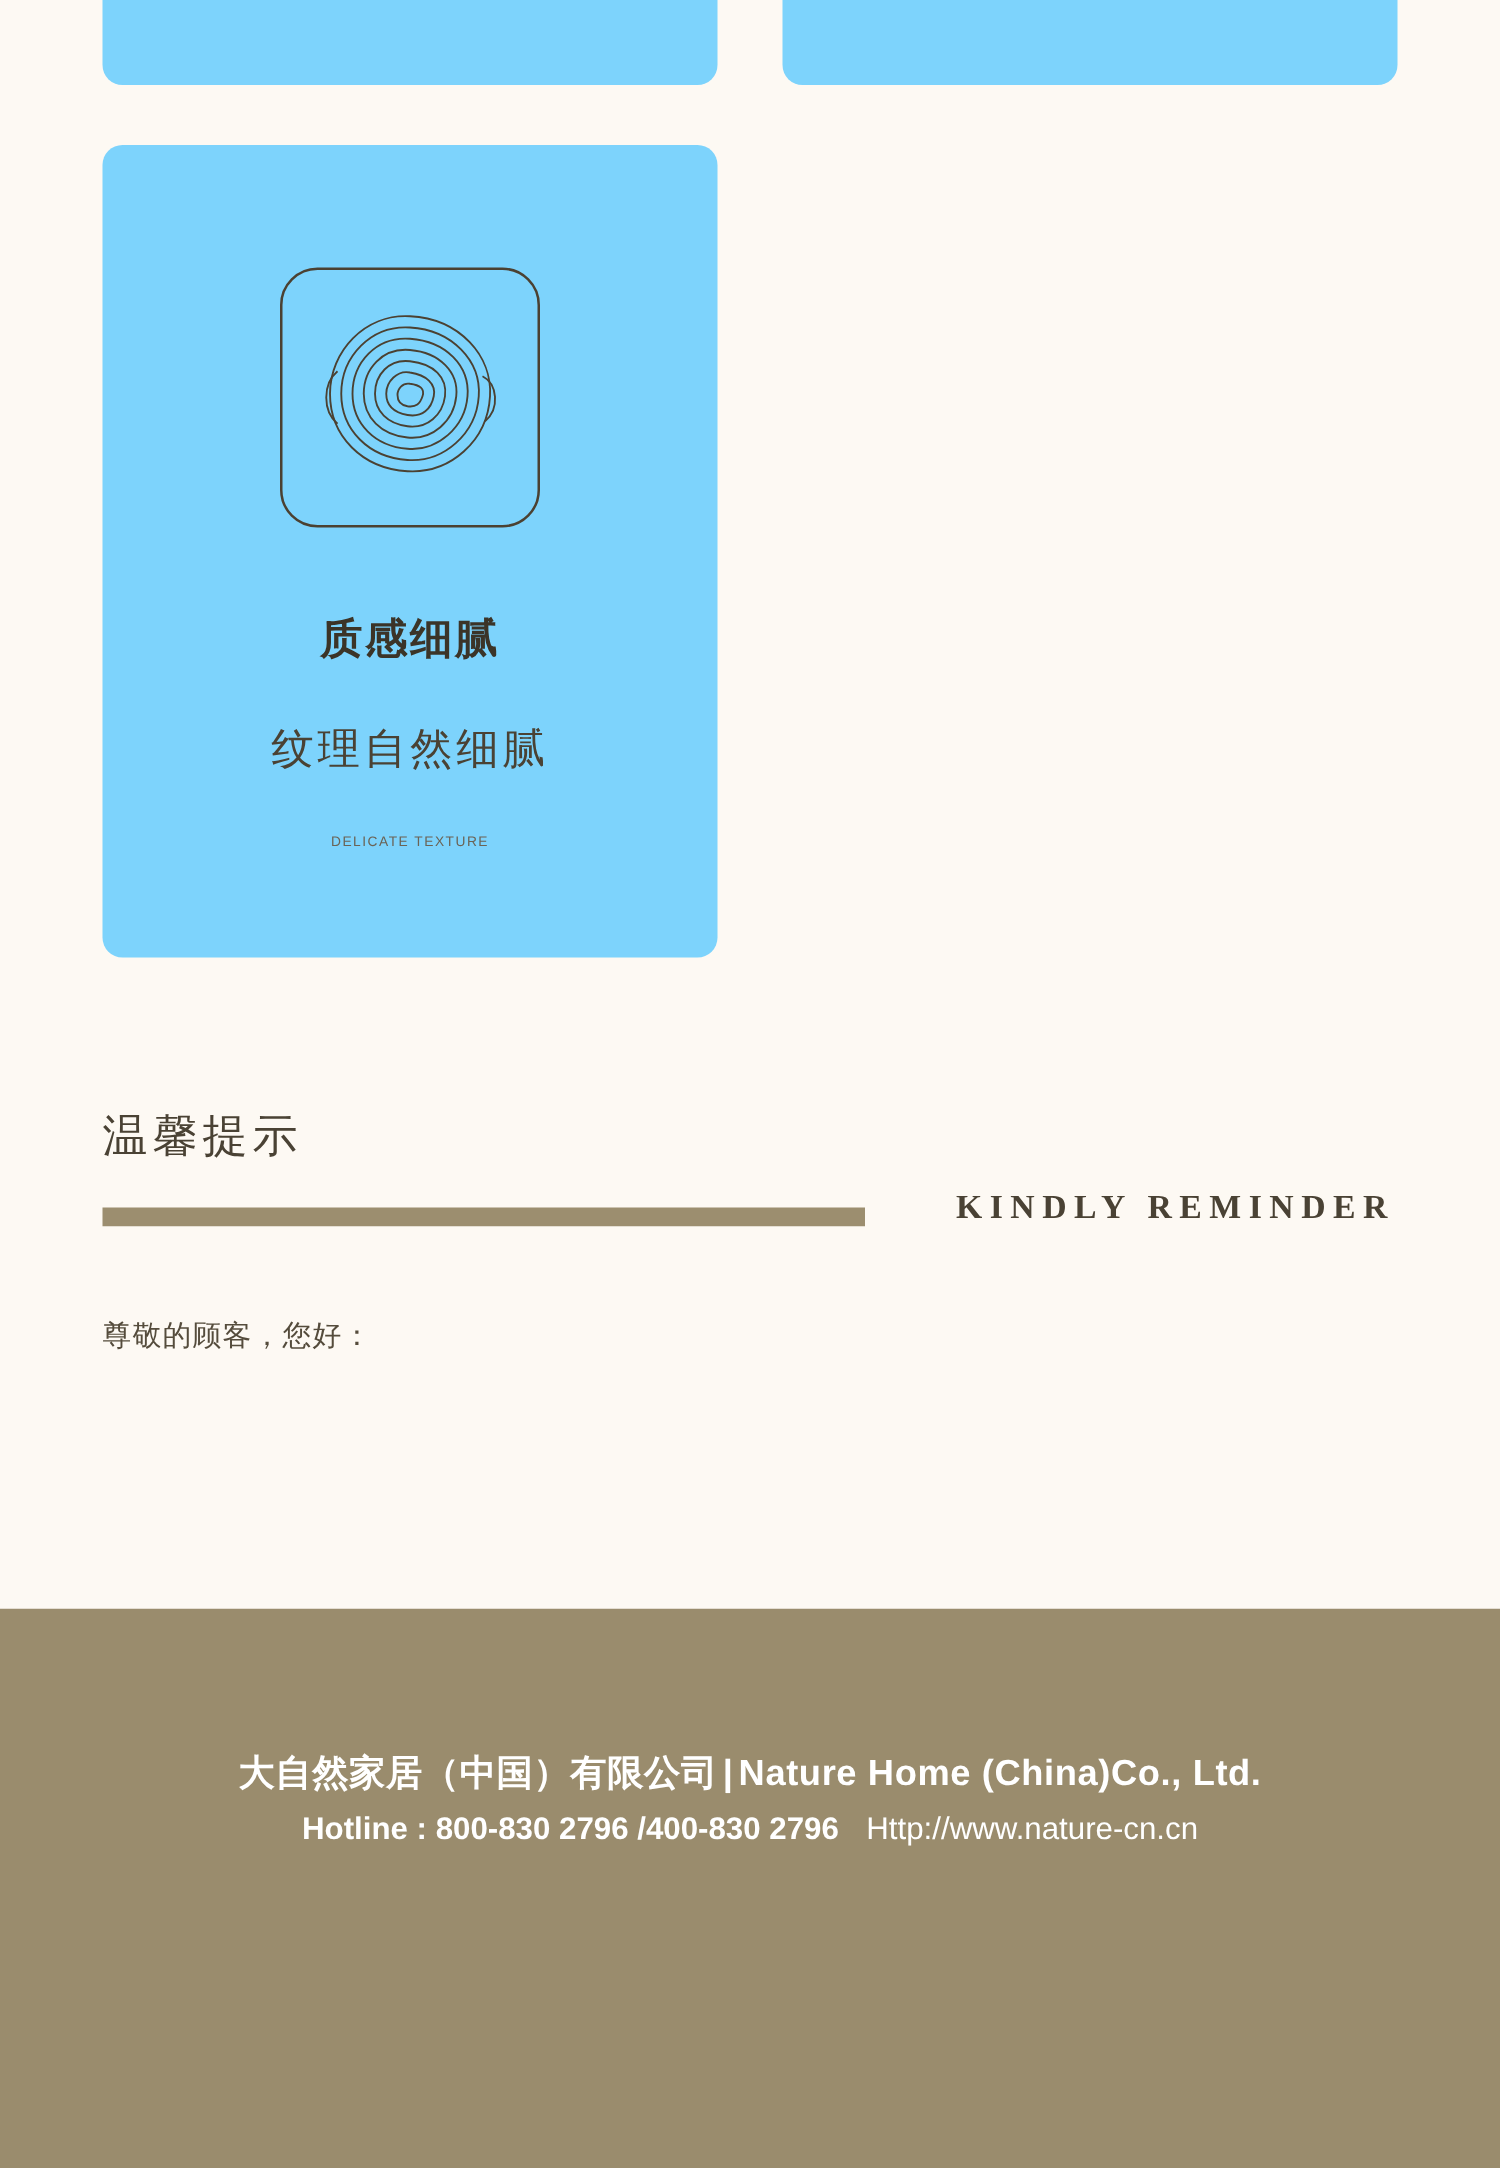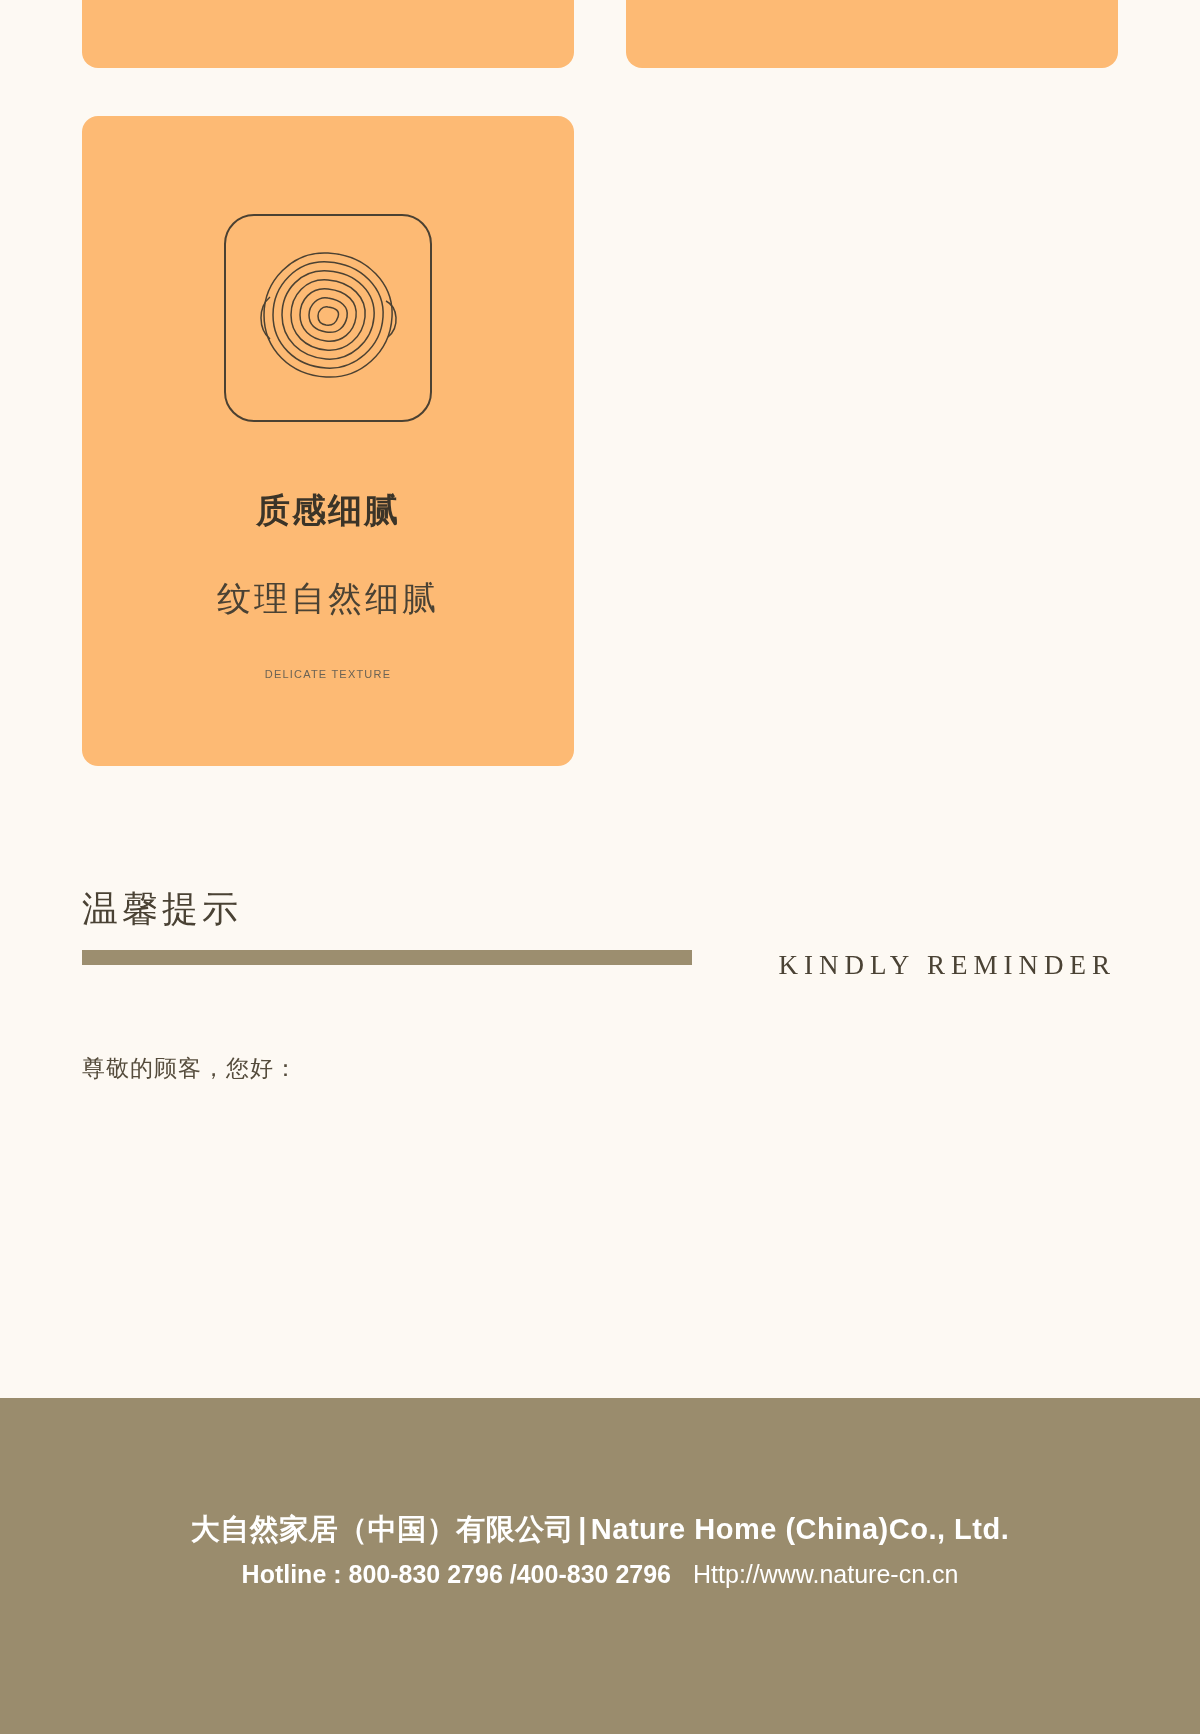--- a/index.html
+++ b/index.html
@@ -29,21 +29,21 @@
     top: -72px;
     width: 1036px;
   }
   .card-row {
     display: flex;
     justify-content: space-between;
     width: 1036px;
   }
   .card {
     width: 492px;
-    background: #fdba74;
+    background: #7dd3fc;
     border-radius: 16px;
     box-sizing: border-box;
   }
   .card-top {
     height: 140px;
   }
   .card-main {
     height: 650px;
     padding-top: 98px;
     text-align: center;
@@ -92,22 +92,23 @@
     width: 1036px;
   }
   .reminder-title {
     font-size: 36px;
     color: #4a4234;
     letter-spacing: 4px;
     margin-bottom: 16px;
   }
   .reminder-bar-row {
     display: flex;
-    align-items: flex-start;
+    align-items: flex-end;
     justify-content: space-between;
+    font-weight: bold;
   }
   .reminder-bar {
     width: 610px;
     height: 15px;
     background: #9c8e6f;
   }
   .reminder-en {
     font-family: "Liberation Serif", serif;
     font-size: 27px;
     color: #4a4234;
@@ -130,21 +131,21 @@
     text-align: justify;
     letter-spacing: 0.4px;
   }
 
   
   .footer {
     position: absolute;
     left: 0;
     bottom: 0;
     width: 1200px;
-    height: 336px;
+    height: 447px;
     background: #9a8c6d;
     color: #ffffff;
     text-align: center;
   }
   .footer-line1 {
     position: absolute;
     left: 0;
     right: 0;
     top: 112px;
     font-size: 29px;

